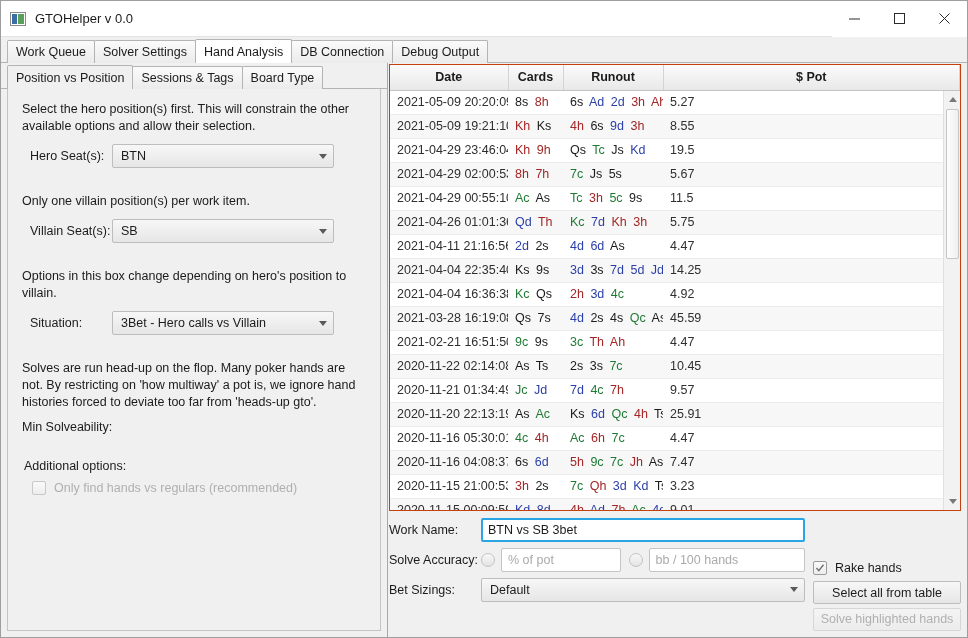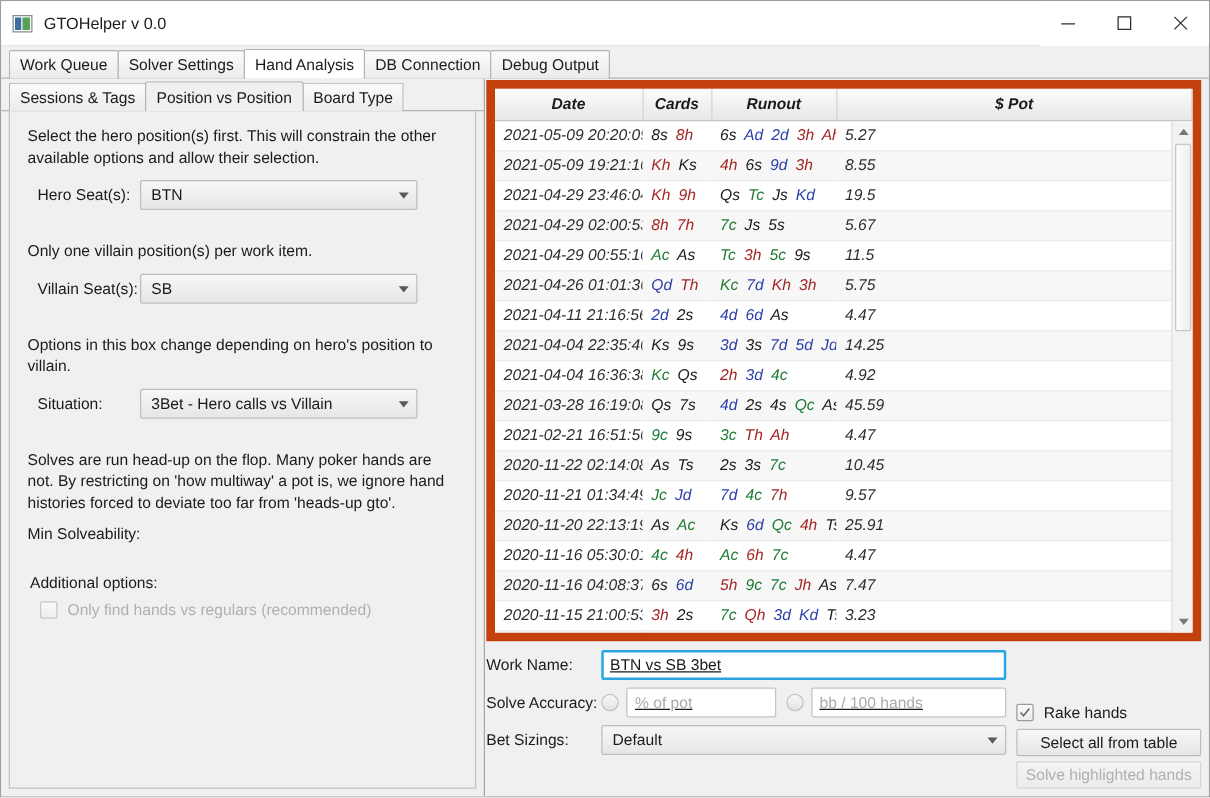--- a/index.html
+++ b/index.html
@@ -188,26 +188,25 @@
 
   
   #right {
     flex: 1 1 auto;
     display: flex; flex-direction: column;
     min-width: 0; min-height: 0;
     padding: 1px 6px 6px 1px;
   }
   #table-wrap {
     flex: 1 1 auto;
-    border: 7px solid #c2410c;
+    border: 1px solid #c2410c;
     background: #ffffff;
     display: flex; flex-direction: column;
     min-height: 0; overflow: hidden;
     position: relative;
-    font-style: italic;
   }
   table#hands {
     width: 100%;
     border-collapse: collapse;
     table-layout: fixed;
     font-size: 12.5px;
   }
   table#hands th {
     height: 25px;
     background: linear-gradient(to bottom, #fbfbfb 0%, #e8e8e8 100%);
@@ -279,21 +278,21 @@
   .blabel { width: 92px; font-size: 12.5px; color: #1b1b1b; flex: 0 0 auto; }
   .textbox {
     height: 24px;
     border: 1px solid #c4c4c4;
     border-radius: 2px;
     background: #ffffff;
     display: flex; align-items: center;
     padding: 0 6px;
     font-size: 12.5px;
     color: #1b1b1b;
-    flex: 1 1 auto; min-width: 0; text-decoration: underline;
+    flex: 1 1 auto; min-width: 0;
   }
   .textbox.focused {
     border: 2px solid #29a5e3;
     padding: 0 5px;
   }
   .textbox .ph { color: #aaaaaa; }
   .radio {
     width: 14px; height: 14px; border-radius: 50%;
     border: 1px solid #c2c2c2;
     background: linear-gradient(to bottom, #f8f8f8, #e4e4e4);
@@ -364,25 +363,25 @@
     <div class="tab-o">
         <span>Debug Output</span>
       </div>
   </div>
 
   <div id="body">
 
     <div id="left">
 
       <div id="tabstrip-inner">
+        <div class="tab-i active">
+            <span>Position vs Position</span>
+          </div>
         <div class="tab-i">
             <span>Sessions &amp; Tags</span>
-          </div>
-        <div class="tab-i active">
-            <span>Position vs Position</span>
           </div>
         <div class="tab-i">
             <span>Board Type</span>
           </div>
       </div>
 
       <div id="leftpanel">
 
         <div class="helptext">Select the hero position(s) first. This will constrain the other available options and allow their selection.</div>
         <div class="field-row">

